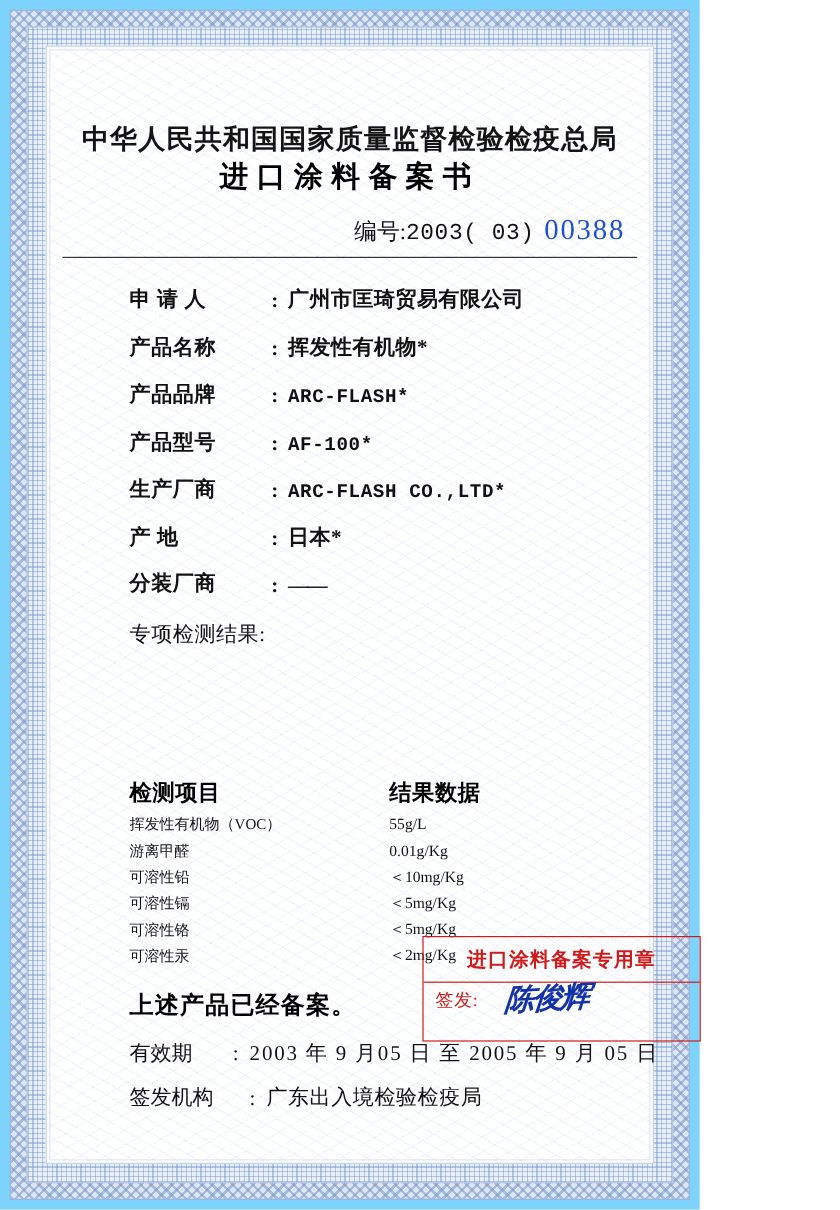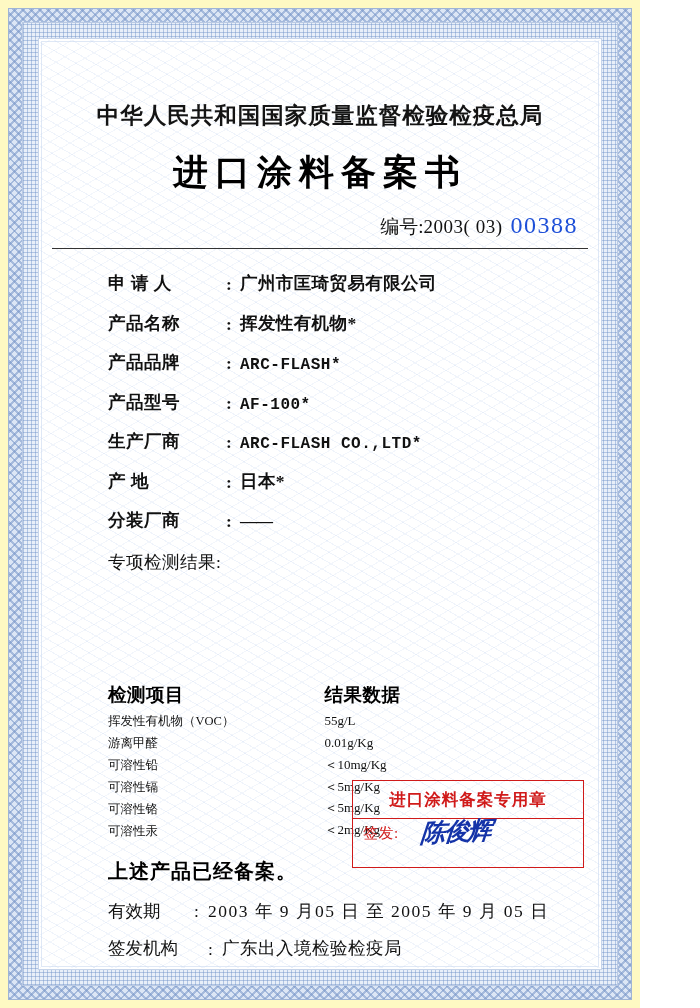--- a/index.html
+++ b/index.html
@@ -9,24 +9,24 @@
   body {
     width: 700px;
     height: 1008px;
     background: #ffffff;
     font-family: "Liberation Serif", serif;
     overflow: hidden;
   }
 
   .certificate {
     position: relative;
-    width: 640px;
+    width: 583px;
     height: 1008px;
     box-sizing: border-box;
-    background: #fef9c3;
+    background: #7dd3fc;
   }
 
   
   .border-outer {
     position: absolute;
     left: 8px; top: 8px; right: 8px; bottom: 8px;
     background:
       repeating-linear-gradient(45deg,  rgba(120,150,200,0.55) 0 2px, rgba(255,255,255,0) 2px 6px),
       repeating-linear-gradient(-45deg, rgba(120,150,200,0.55) 0 2px, rgba(255,255,255,0) 2px 6px),
       linear-gradient(#dce6f5, #dce6f5);
@@ -68,38 +68,37 @@
     font-size: 22.5px;
     letter-spacing: 1px;
     color: #141414;
     margin-top: 48px;
     font-family: "Liberation Serif", serif;
     font-weight: 700;
   }
 
   .doc-title {
     text-align: center;
-    font-size: 35px;
+    font-size: 24px;
     font-weight: 700;
     letter-spacing: 7px;
     color: #000000;
-    margin-top: 18px;
     font-family: "Liberation Serif", serif;
   }
 
   .serial-row {
     margin-top: 16px;
     text-align: right;
     padding-right: 10px;
     font-size: 19px;
     color: #111;
     white-space: nowrap;
   }
   .serial-label { font-size: 19px; }
-  .serial-year { font-size: 19px; letter-spacing: 0.5px; }
+  .serial-year { font-size: 19px; letter-spacing: 0.5px; font-family: Liberation Mono, monospace; }
   .serial-number {
     color: #1d4fd8;
     font-size: 24px;
     letter-spacing: 1.5px;
     margin-left: 8px;
     font-family: "Liberation Serif", serif;
   }
 
   .rule {
     margin-top: 8px;

